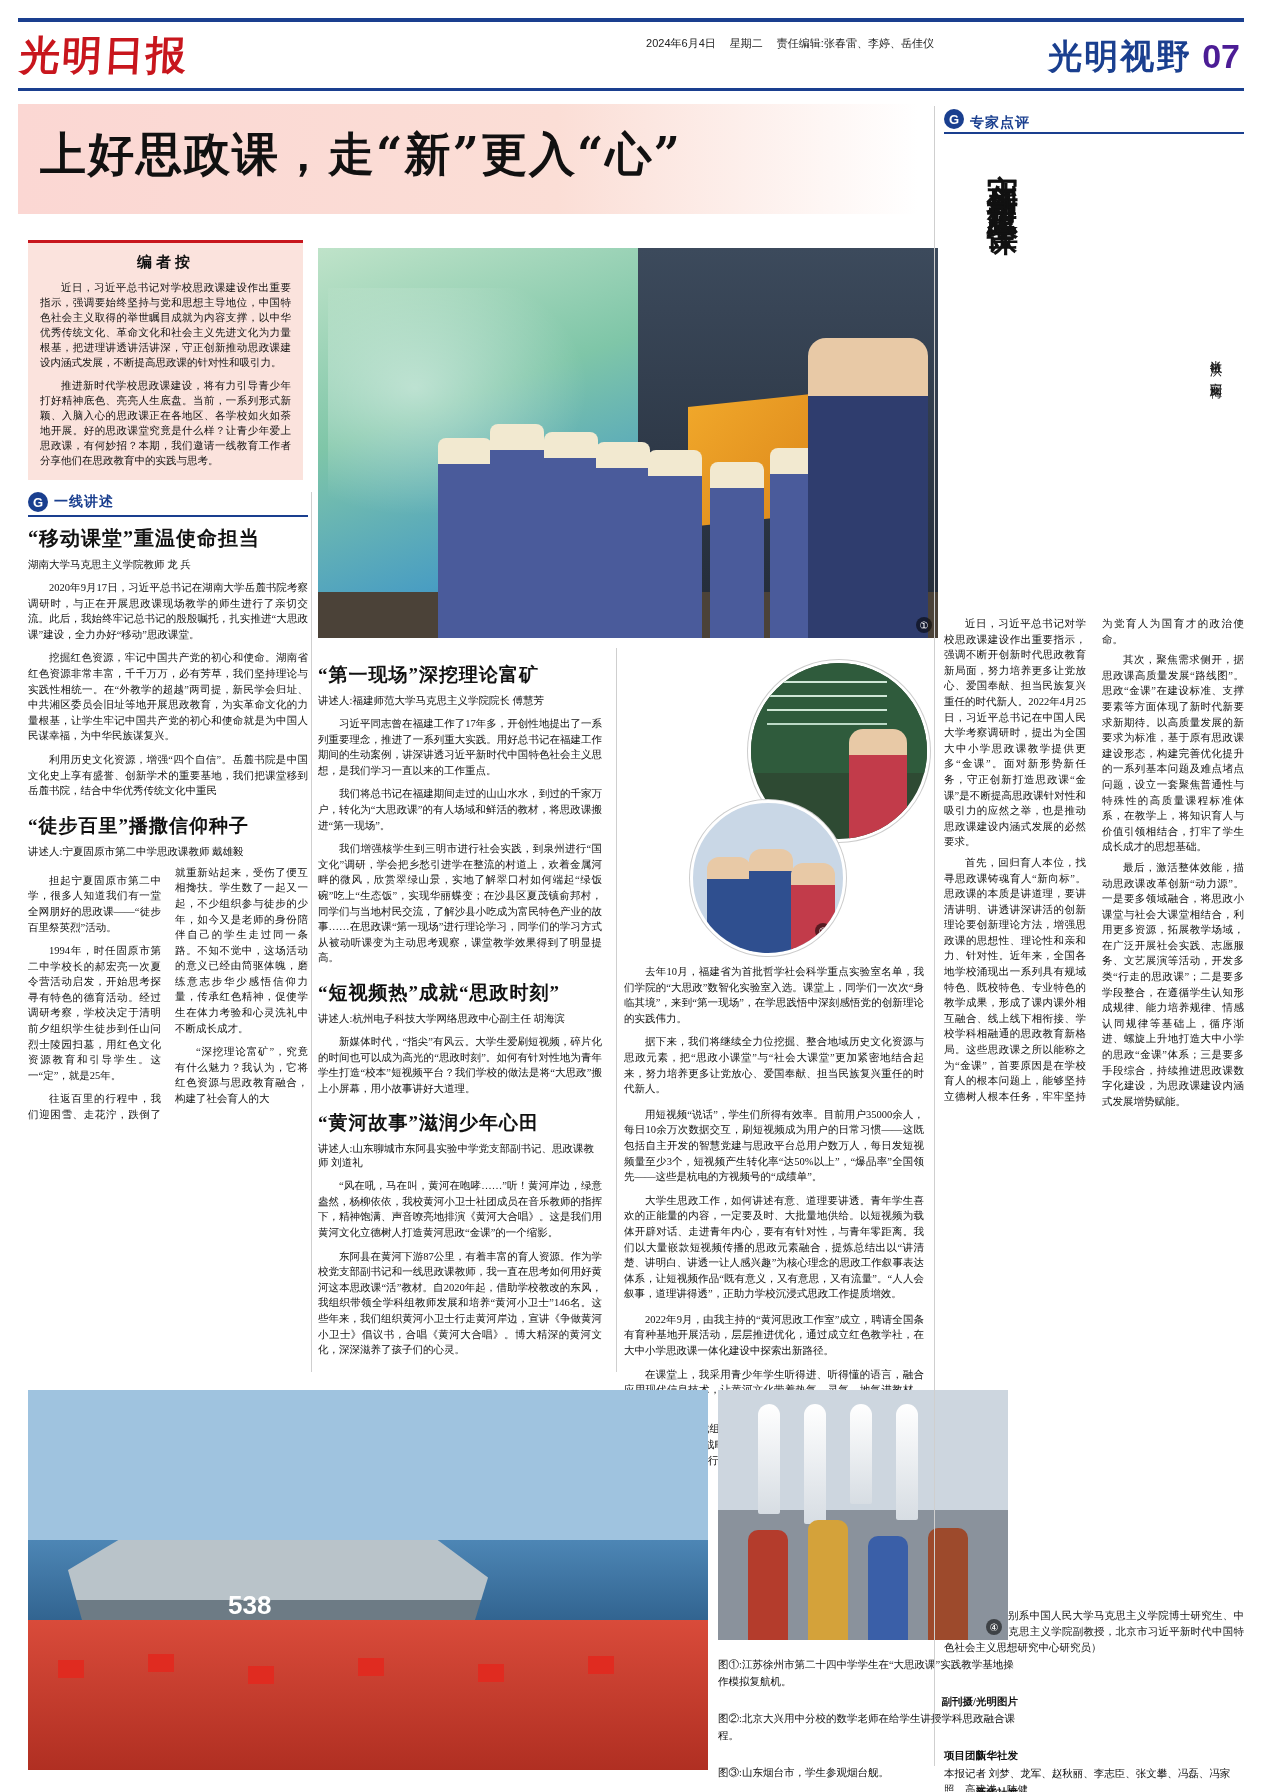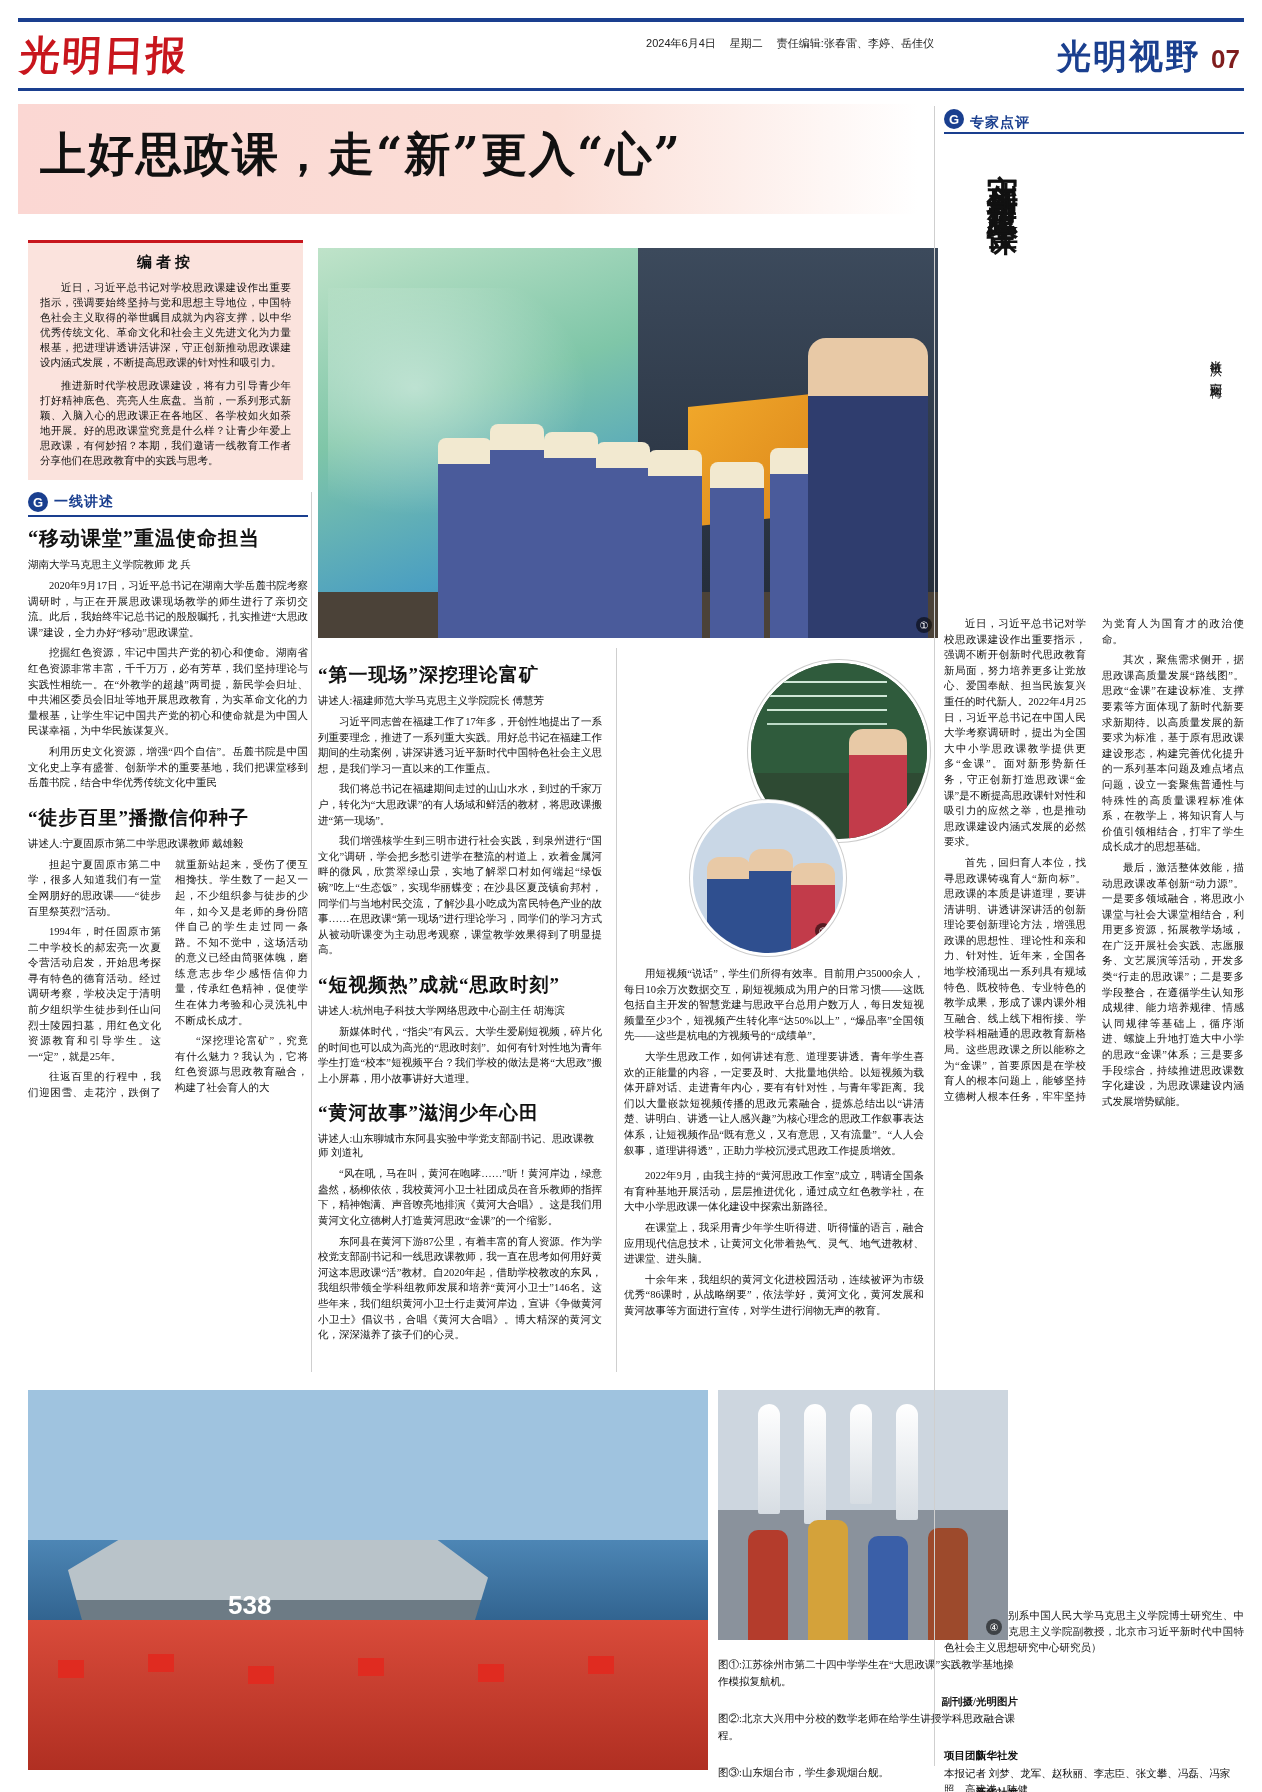--- a/index.html
+++ b/index.html
@@ -39,21 +39,21 @@
     font-size:11px; color:#222; display:flex; gap:14px; justify-content:center;
   }
   .mast-right {
     position:absolute; right:22px; top:34px; display:flex; align-items:baseline; gap:10px;
   }
   .mast-right .sec {
     font-size:34px; font-weight:bold; color:#1a3f8f; letter-spacing:2px;
   }
   .mast-right .pageno {
     font-family:"Liberation Sans", sans-serif;
-    font-size:26px; font-weight:bold; color:#7f1d1d;
+    font-size:34px; font-weight:bold; color:#4c1d95;
   }
   .mast-rule-bottom {
     position:absolute; left:18px; top:88px; width:1226px; height:3px; background:#1a3f8f;
   }
 
   
   .content {
     position:absolute; left:18px; top:100px; width:1226px; height:1680px;
   }
 
@@ -132,21 +132,21 @@
   .col1 { position:absolute; left:10px; top:392px; width:280px; }
   .sec-tag { display:flex; align-items:center; gap:6px; border-bottom:2px solid #1a3f8f; padding-bottom:3px; margin-bottom:8px;}
   .sec-tag .lbl { font-size:14px; font-weight:bold; color:#1a3f8f; letter-spacing:1px; }
   .art-title {
     font-family:Liberation Serif, serif;
     font-size:20px; font-weight:bold; letter-spacing:1px; margin:6px 0 6px 0;
   }
   .art-title.small { font-size:19px; }
   .byline { font-size:10.5px; margin-bottom:6px; }
   .bodytext { font-size:10.5px; line-height:15.6px; text-align:justify; }
-  .bodytext p { margin:0 0 5px 0; text-indent:2em; }
+  .bodytext p { margin:8px 0 5px 0; text-indent:2em; }
   .two-col { column-count:2; column-gap:14px; }
 
   
   .photo1 {
     position:absolute; left:300px; top:148px; width:620px; height:390px;
     background:#2b3a4a; overflow:hidden;
   }
   .ph-num {
     position:absolute; right:6px; bottom:5px; width:16px; height:16px; border-radius:50%;
     background:rgba(0,0,0,.55); color:#fff; font-size:10px; font-family:"Liberation Sans",sans-serif;
@@ -332,20 +332,24 @@
       <div class="art-title small" style="margin-top:14px">“黄河故事”滋润少年心田</div>
       <div class="byline">讲述人:山东聊城市东阿县实验中学党支部副书记、思政课教师    刘道礼</div>
       <div class="bodytext">
         <p>“风在吼，马在叫，黄河在咆哮……”听！黄河岸边，绿意盎然，杨柳依依，我校黄河小卫士社团成员在音乐教师的指挥下，精神饱满、声音嘹亮地排演《黄河大合唱》。这是我们用黄河文化立德树人打造黄河思政“金课”的一个缩影。</p>
         <p>东阿县在黄河下游87公里，有着丰富的育人资源。作为学校党支部副书记和一线思政课教师，我一直在思考如何用好黄河这本思政课“活”教材。自2020年起，借助学校教改的东风，我组织带领全学科组教师发展和培养“黄河小卫士”146名。这些年来，我们组织黄河小卫士行走黄河岸边，宣讲《争做黄河小卫士》倡议书，合唱《黄河大合唱》。博大精深的黄河文化，深深滋养了孩子们的心灵。</p>
       </div>
     </div>
 
     <div class="col3">
       <div style="height:300px"></div>
+      <div class="bodytext">
+        <p>去年10月，福建省为首批哲学社会科学重点实验室名单，我们学院的“大思政”数智化实验室入选。课堂上，同学们一次次“身临其境”，来到“第一现场”，在学思践悟中深刻感悟党的创新理论的实践伟力。</p>
+        <p>据下来，我们将继续全力位挖掘、整合地域历史文化资源与思政元素，把“思政小课堂”与“社会大课堂”更加紧密地结合起来，努力培养更多让党放心、爱国奉献、担当民族复兴重任的时代新人。</p>
+      </div>
       <div class="bodytext" style="margin-top:10px">
         <p>用短视频“说话”，学生们所得有效率。目前用户35000余人，每日10余万次数据交互，刷短视频成为用户的日常习惯——这既包括自主开发的智慧党建与思政平台总用户数万人，每日发短视频量至少3个，短视频产生转化率“达50%以上”，“爆品率”全国领先——这些是杭电的方视频号的“成绩单”。</p>
         <p>大学生思政工作，如何讲述有意、道理要讲透。青年学生喜欢的正能量的内容，一定要及时、大批量地供给。以短视频为载体开辟对话、走进青年内心，要有有针对性，与青年零距离。我们以大量嵌款短视频传播的思政元素融合，提炼总结出以“讲清楚、讲明白、讲透一让人感兴趣”为核心理念的思政工作叙事表达体系，让短视频作品“既有意义，又有意思，又有流量”。“人人会叙事，道理讲得透”，正助力学校沉浸式思政工作提质增效。</p>
       </div>
       <div class="bodytext" style="margin-top:10px">
         <p>2022年9月，由我主持的“黄河思政工作室”成立，聘请全国条有育种基地开展活动，层层推进优化，通过成立红色教学社，在大中小学思政课一体化建设中探索出新路径。</p>
         <p>在课堂上，我采用青少年学生听得进、听得懂的语言，融合应用现代信息技术，让黄河文化带着热气、灵气、地气进教材、进课堂、进头脑。</p>
         <p>十余年来，我组织的黄河文化进校园活动，连续被评为市级优秀“86课时，从战略纲要”，依法学好，黄河文化，黄河发展和黄河故事等方面进行宣传，对学生进行润物无声的教育。</p>
       </div>
     </div>

